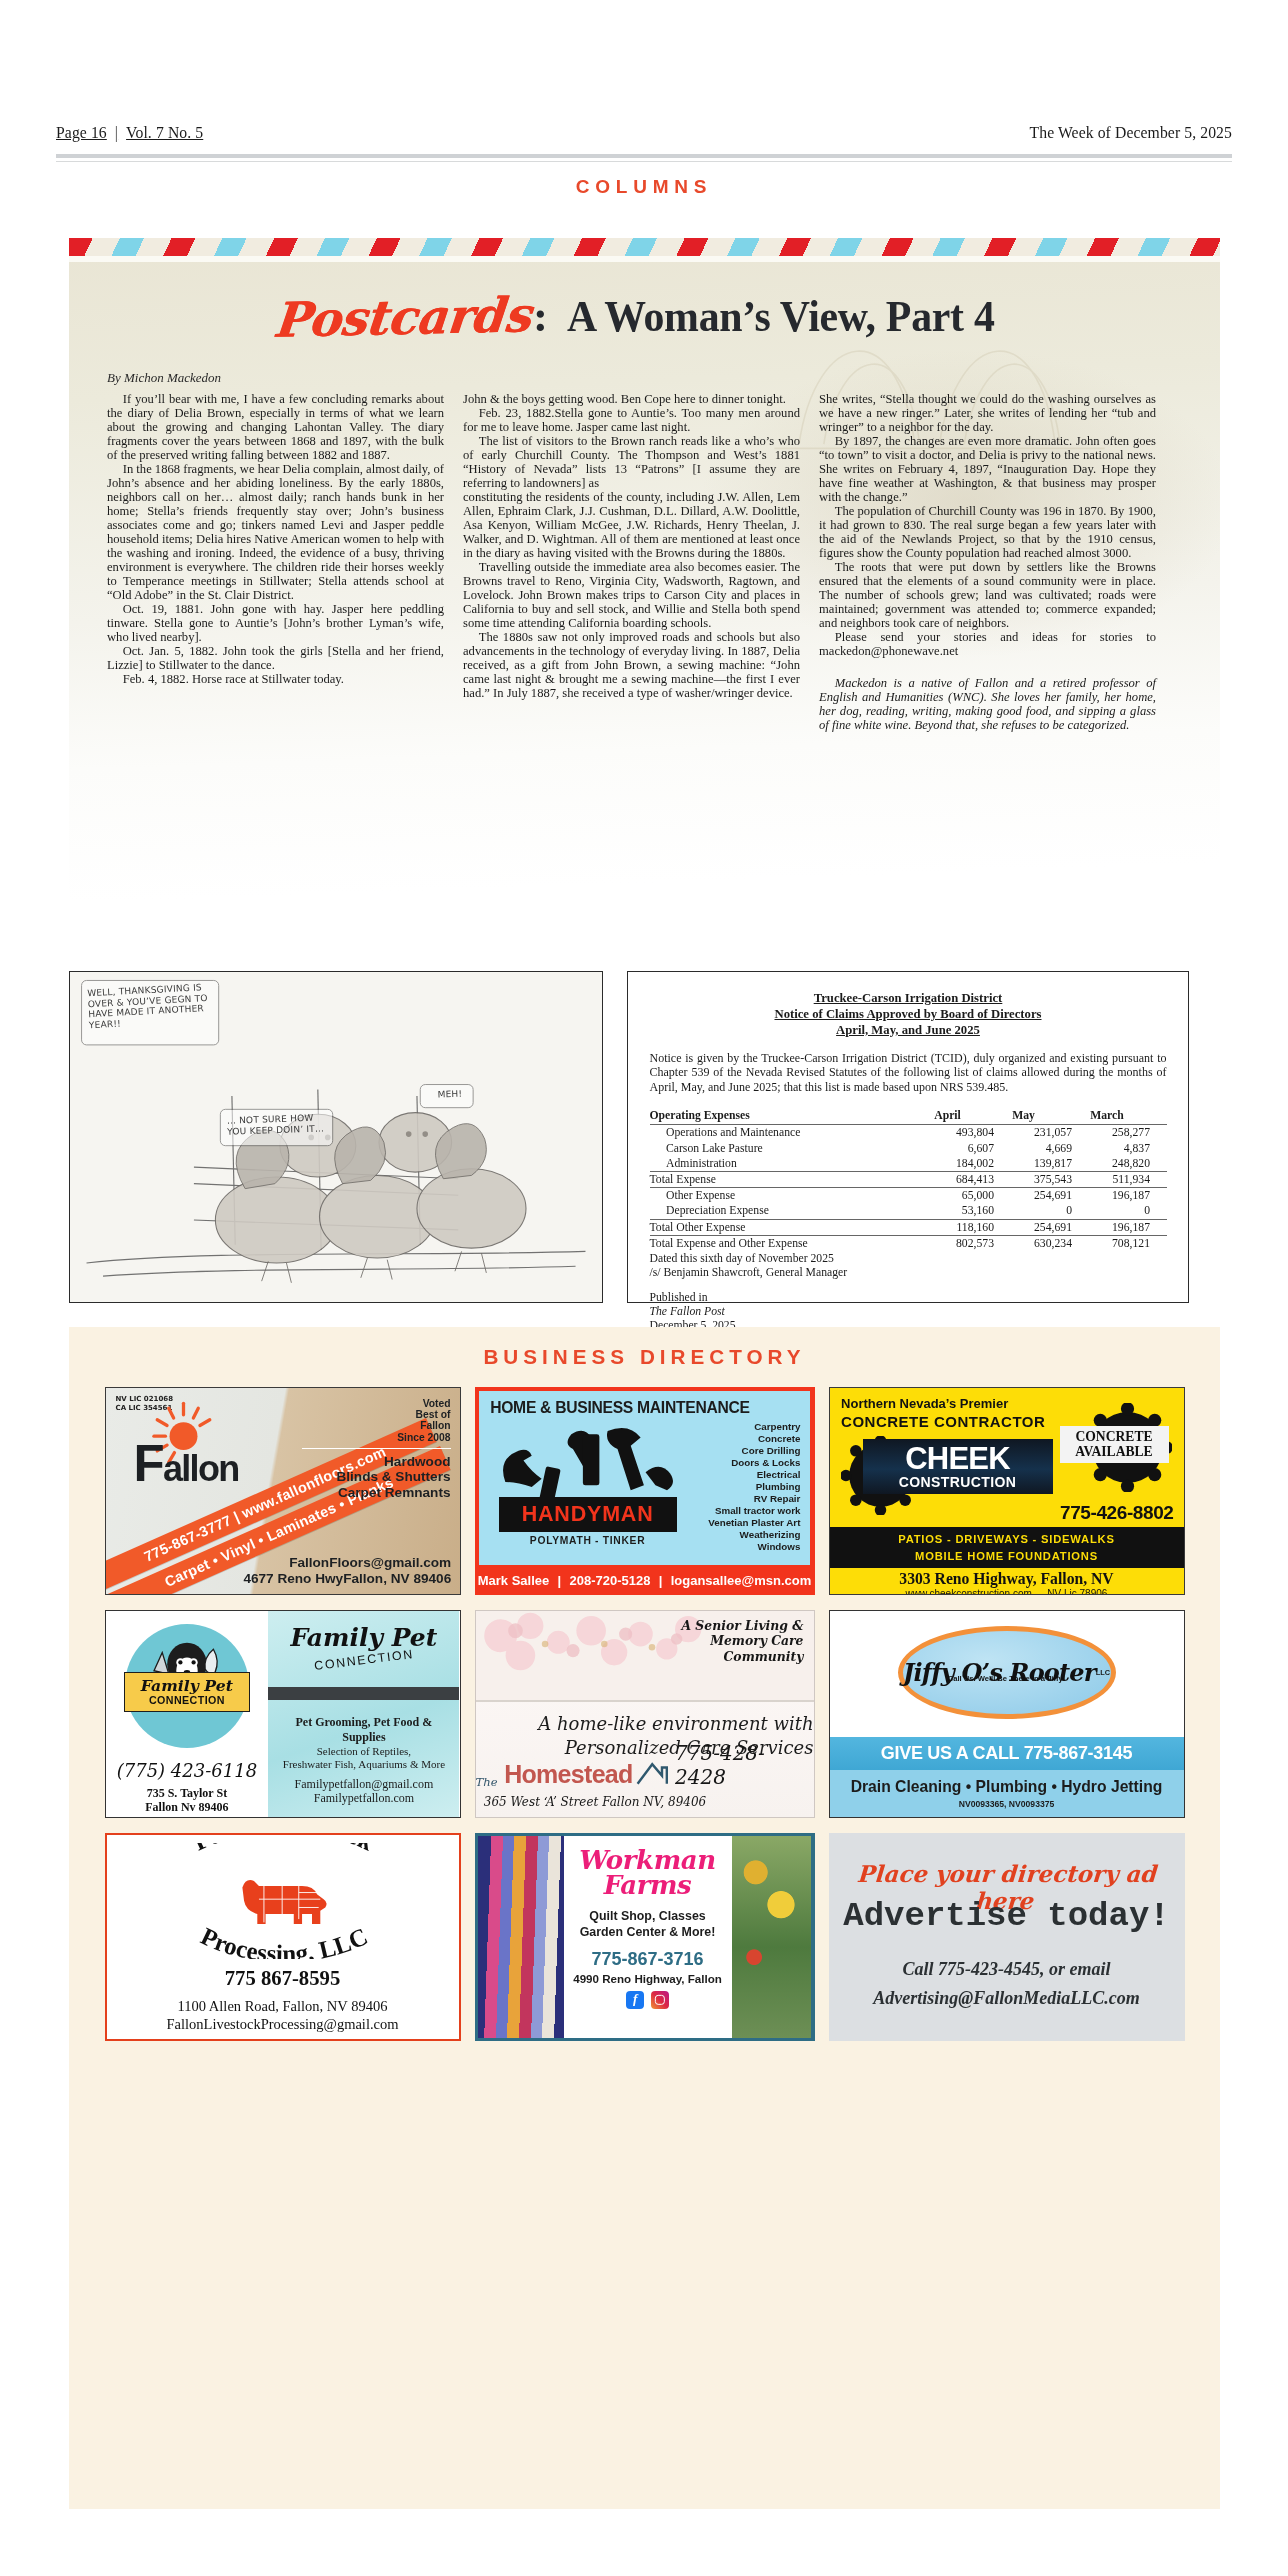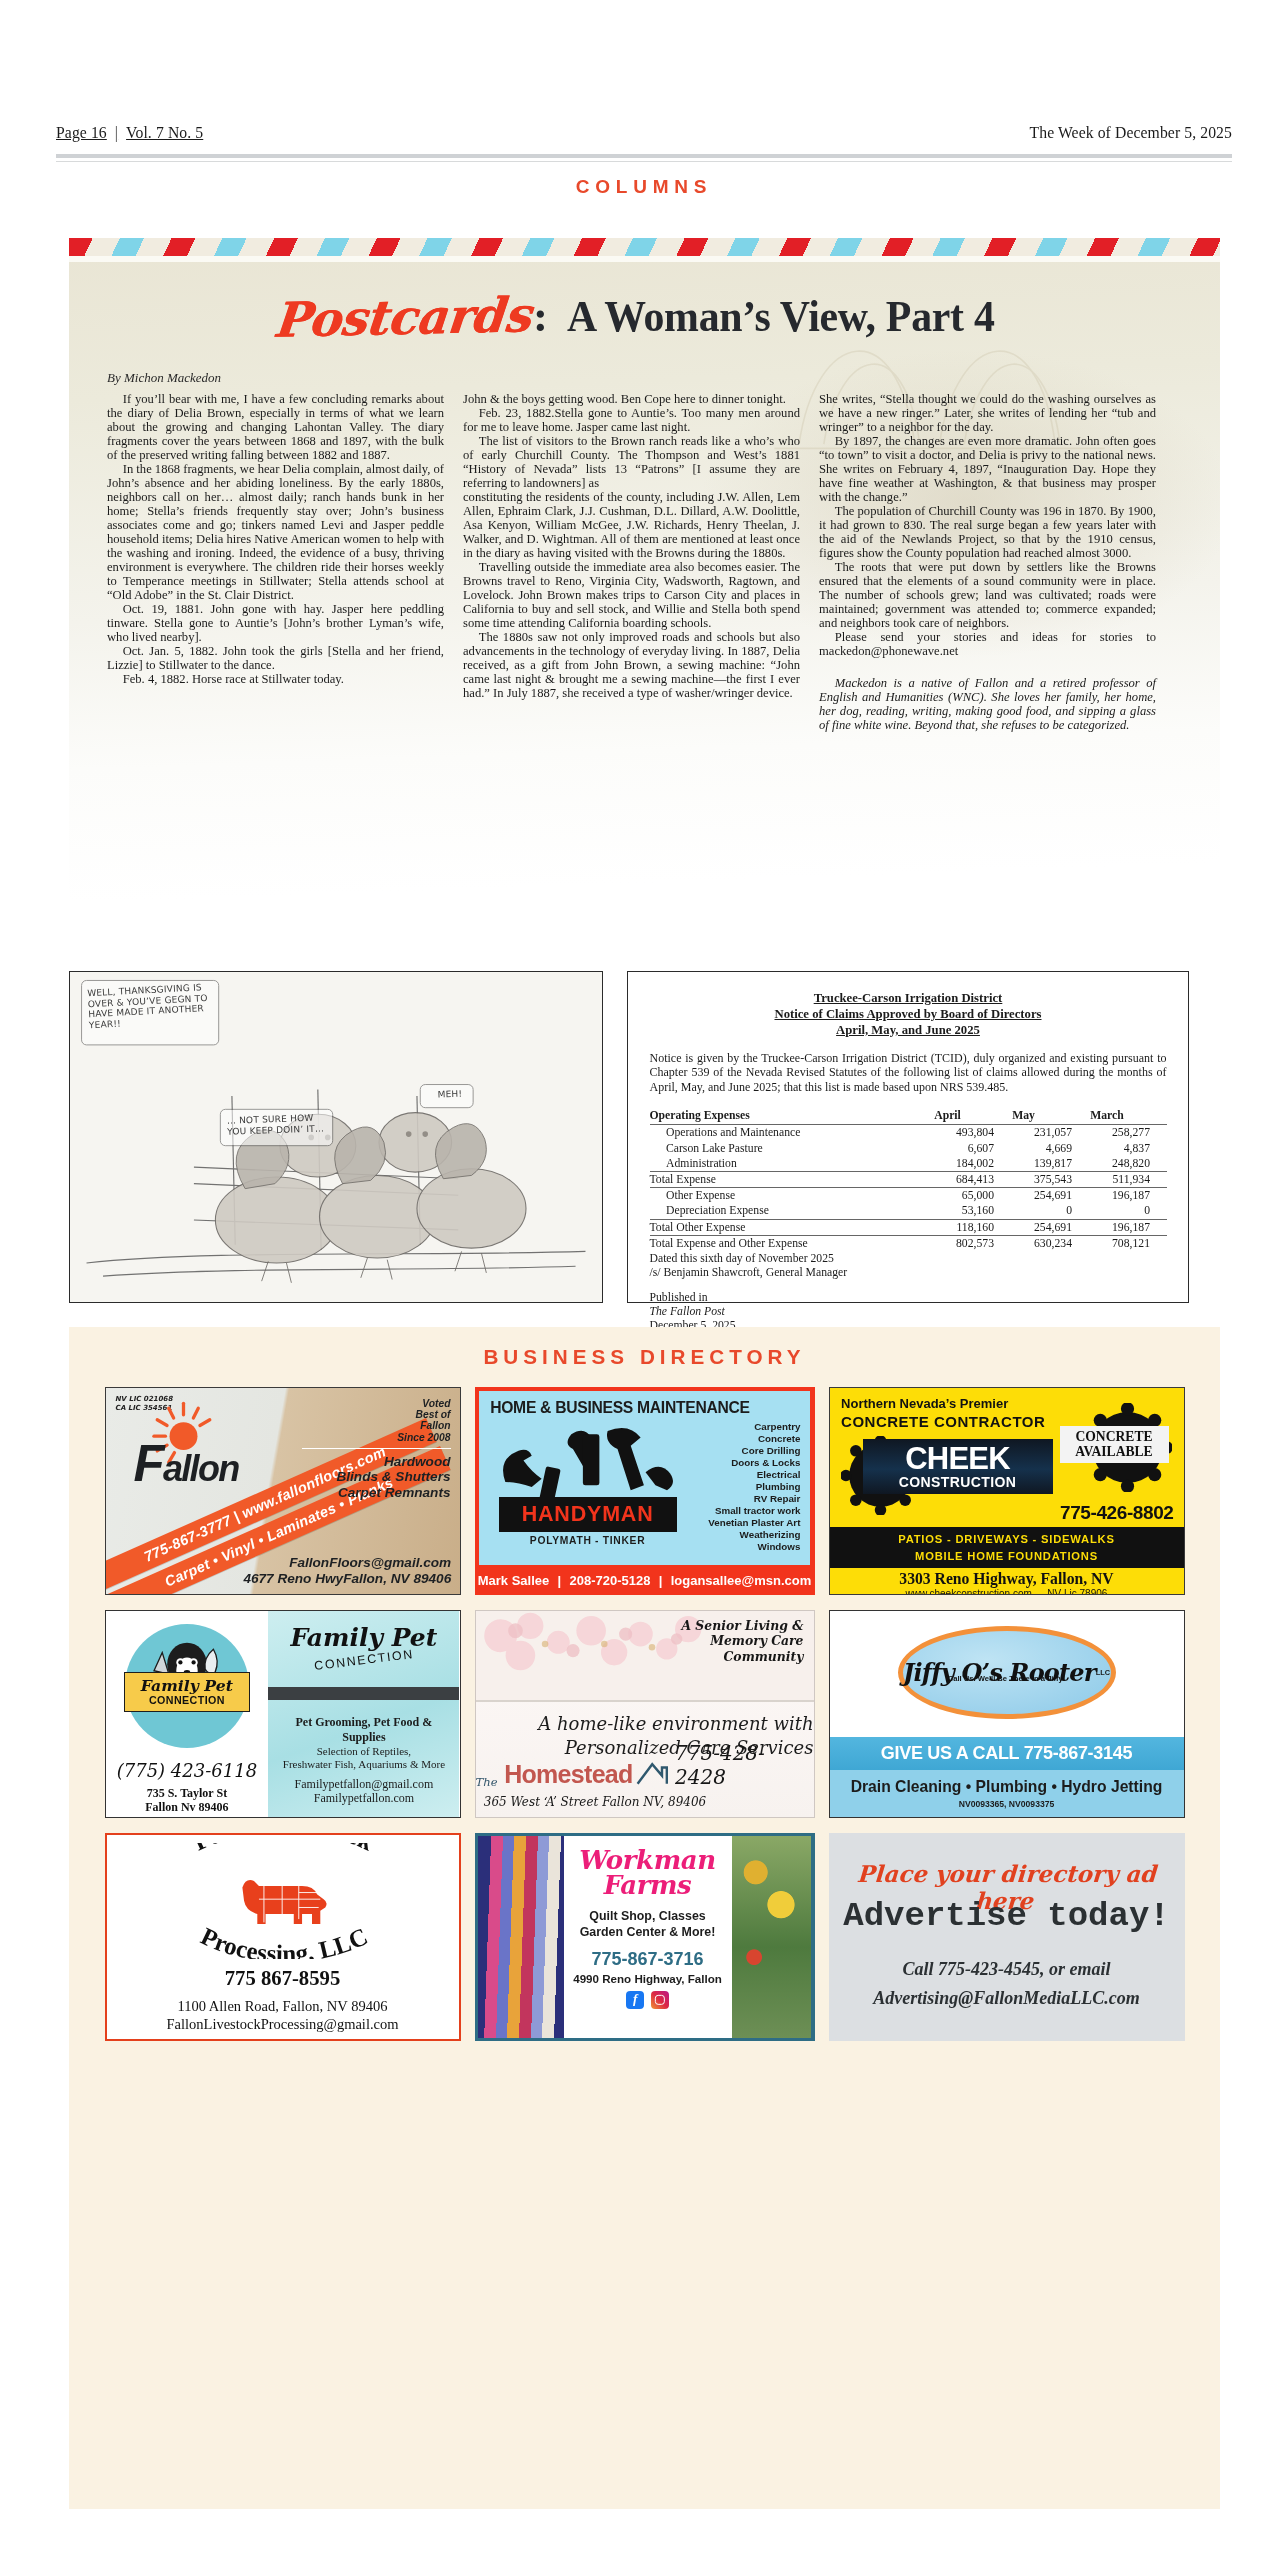--- a/index.html
+++ b/index.html
@@ -140,21 +140,21 @@
     font-size:20.7px; letter-spacing:5px; color:#e8492b;
   }
   .bd-grid {
     margin:18px auto 0 auto; width:1080px;
     display:grid; grid-template-columns:356px 340px 356px;
     grid-auto-rows:208px; gap:15px 14px;
   }
   .ad { position:relative; overflow:hidden; }
 
   
-  .ad-floors { background:#0ea5e9; border:0.8px solid #3a3a3a;font-style:italic; }
+  .ad-floors { background:#0ea5e9; border:0.8px solid #3a3a3a; }
   .ff-bg { position:absolute; inset:0;
     background:linear-gradient(100deg,#e9ebe7 0%,#e4e6e1 46%,#d8c3a4 47%,#c9ae89 100%); }
   .ff-lic { position:absolute; left:10px; top:7.4px;
     font-family:"DejaVu Sans",sans-serif; font-weight:bold; font-size:7px; line-height:9px; color:#222; }
   .ff-word { font-family:"Liberation Sans",sans-serif; font-weight:bold;
     font-size:36px; color:#1d2023; letter-spacing:-1.7px; position:absolute; left:28px; top:46px; }
   .ff-word .big { font-size:51px; color:#1d2023; }
   .ff-sun { position:absolute; left:43px; top:11.6px; width:69px; height:69px; }
   .ff-band {
     position:absolute; background:#f15a29; color:#fff;

